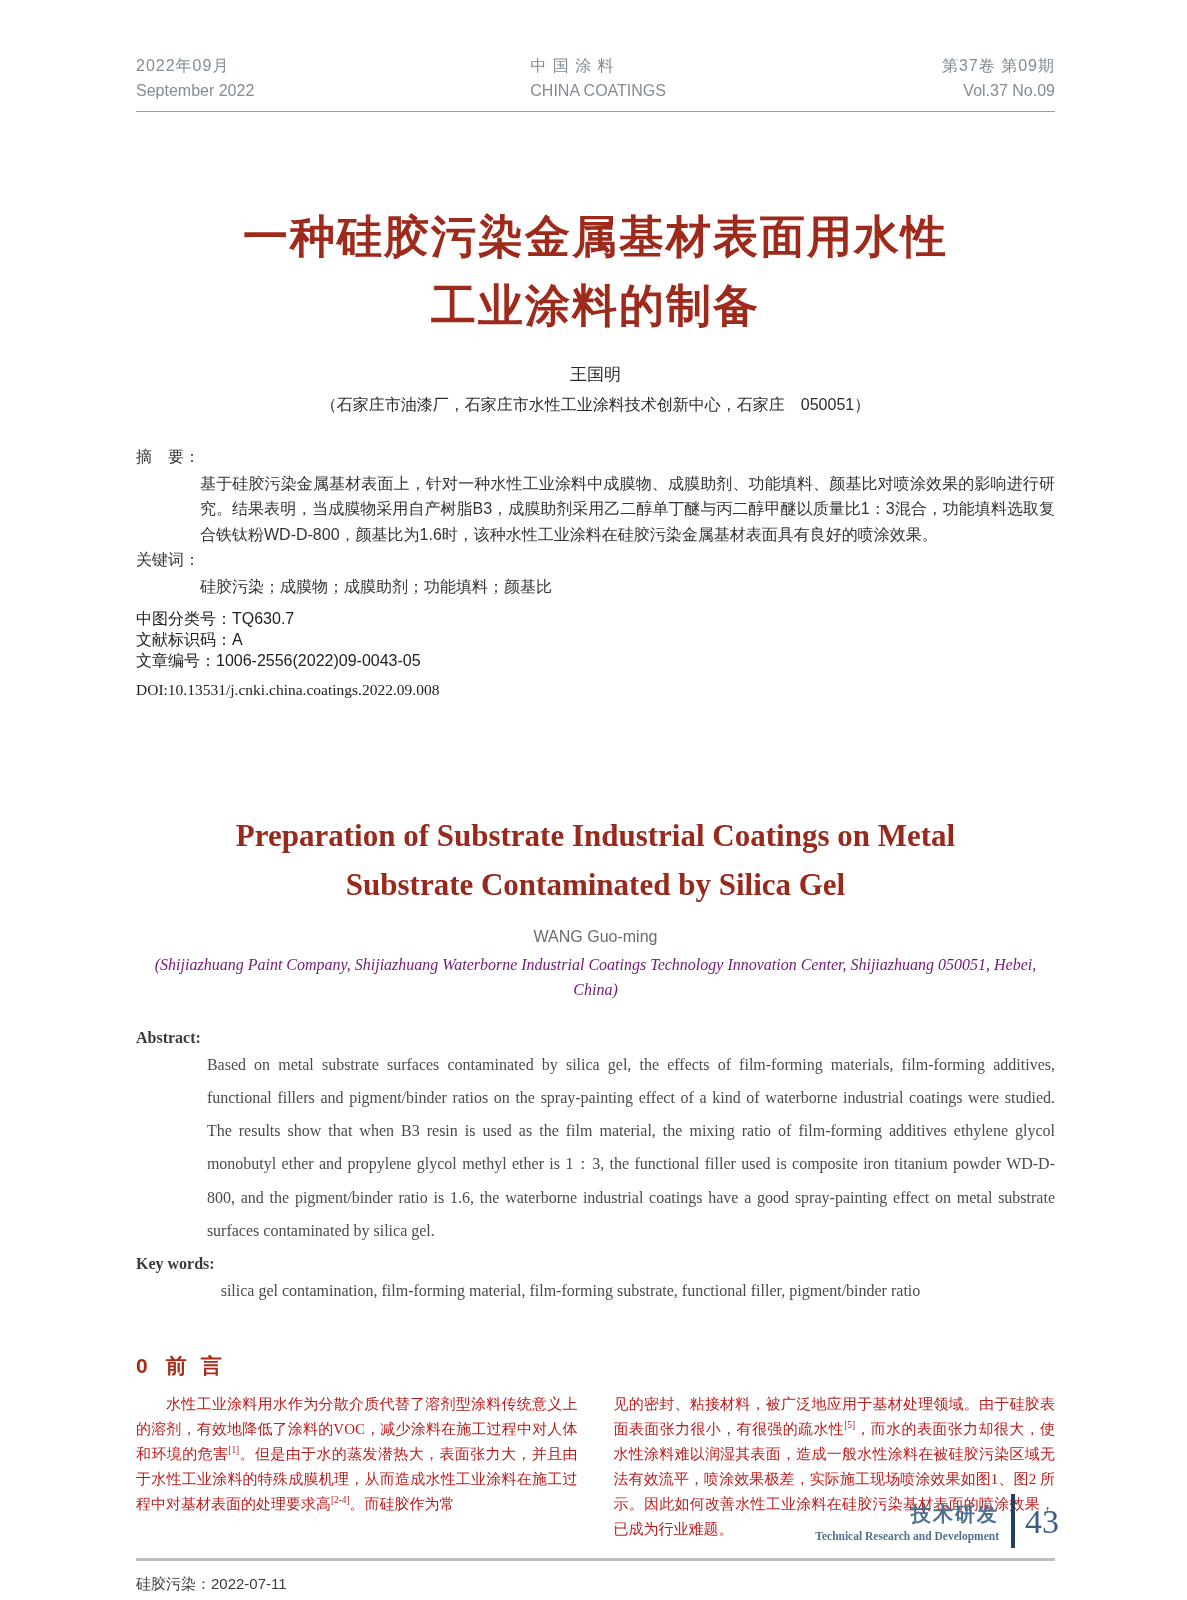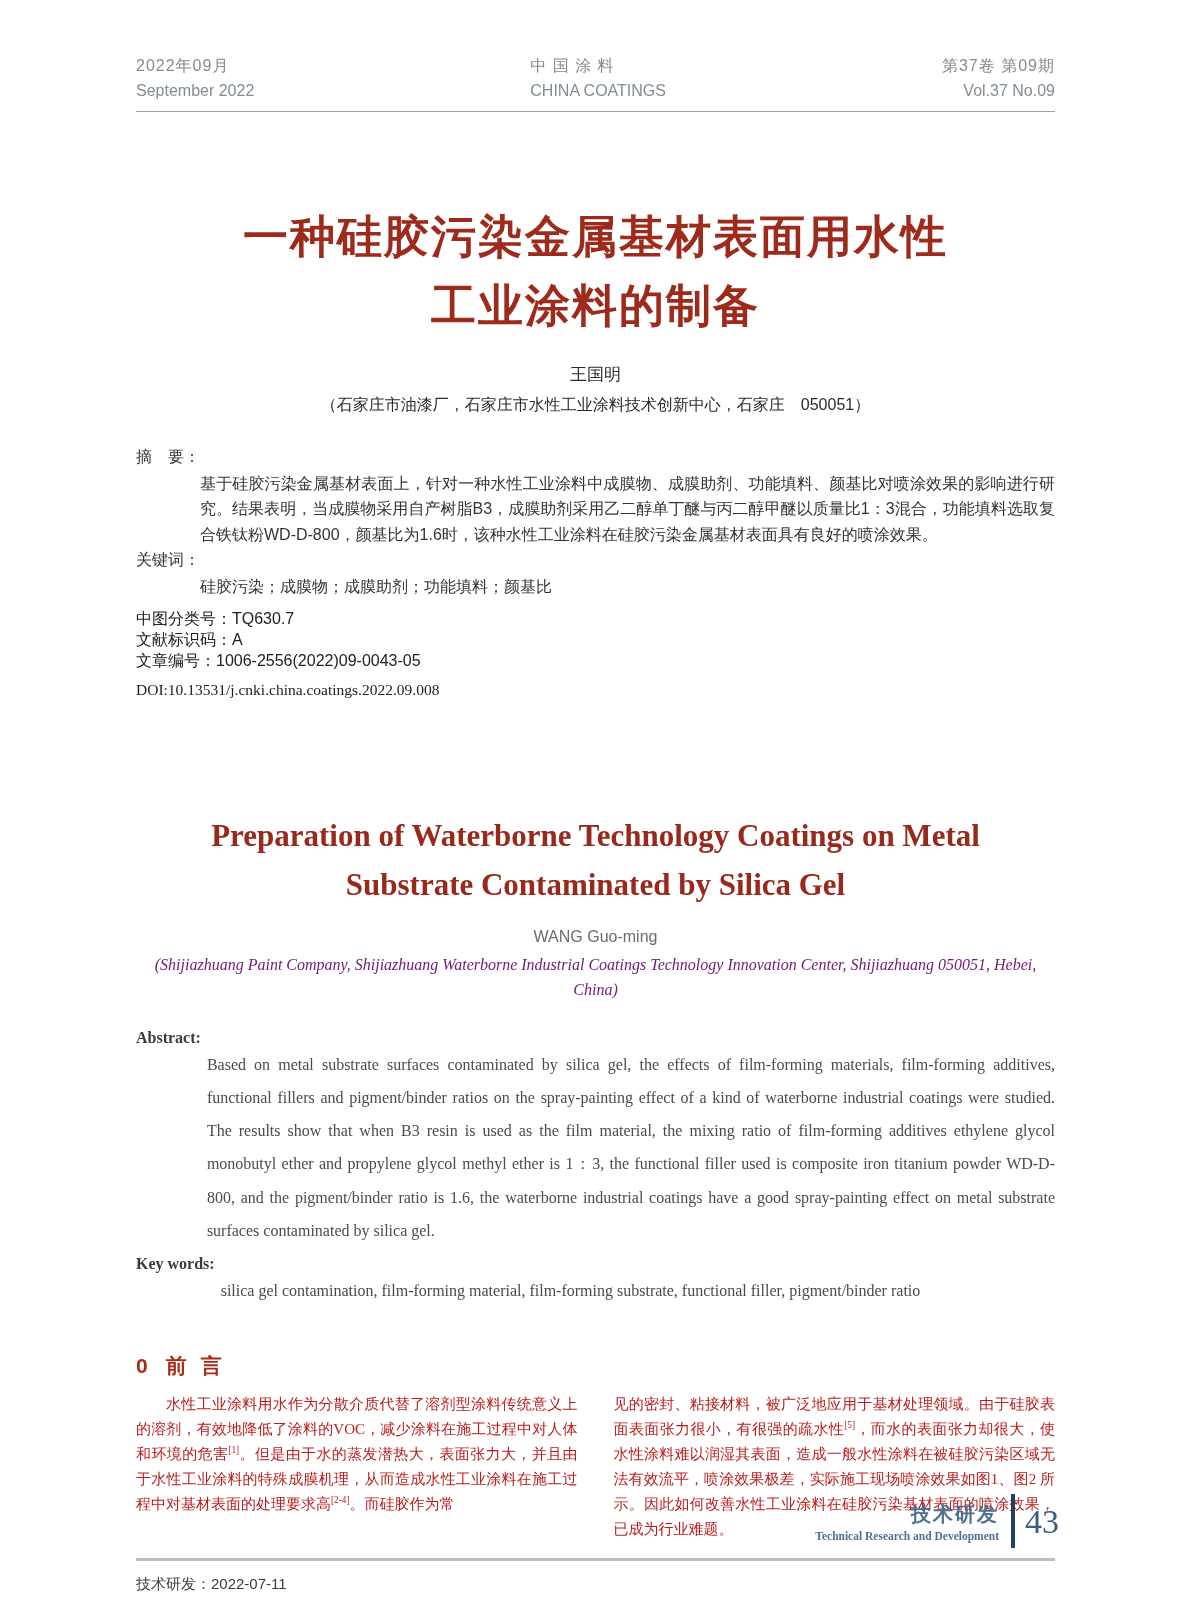--- a/index.html
+++ b/index.html
@@ -100,21 +100,21 @@
   </div>
 
   <div class="meta-row">
     <span>中图分类号：TQ630.7</span>
     <span>文献标识码：A</span>
     <span>文章编号：1006-2556(2022)09-0043-05</span>
   </div>
   <div class="doi">DOI:10.13531/j.cnki.china.coatings.2022.09.008</div>
 
   <div class="title-en">
-    <div>Preparation of Waterborne Technology Coatings on Metal</div>
+    <div>Preparation of Substrate Industrial Coatings on Metal</div>
     <div>Substrate Contaminated by Silica Gel</div>
   </div>
   <div class="author-en">WANG Guo-ming</div>
   <div class="affil-en">(Shijiazhuang Paint Company, Shijiazhuang Waterborne Industrial Coatings Technology Innovation Center, Shijiazhuang 050051, Hebei, China)</div>
 
   <div class="abs-en hang">
     <span class="hlabel">Abstract:</span>
     <div class="htext">Based on metal substrate surfaces contaminated by silica gel, the effects of film-forming materials, film-forming additives, functional fillers and pigment/binder ratios on the spray-painting effect of a kind of waterborne industrial coatings were studied. The results show that when B3 resin is used as the film material, the mixing ratio of film-forming additives ethylene glycol monobutyl ether and propylene glycol methyl ether is 1：3, the functional filler used is composite iron titanium powder WD-D-800, and the pigment/binder ratio is 1.6, the waterborne industrial coatings have a good spray-painting effect on metal substrate surfaces contaminated by silica gel.</div>
   </div>
   <div class="kw-en hang">
@@ -129,21 +129,21 @@
   <div class="columns">
     <div class="colm">
       <p class="indent">水性工业涂料用水作为分散介质代替了溶剂型涂料传统意义上的溶剂，有效地降低了涂料的VOC，减少涂料在施工过程中对人体和环境的危害<sup>[1]</sup>。但是由于水的蒸发潜热大，表面张力大，并且由于水性工业涂料的特殊成膜机理，从而造成水性工业涂料在施工过程中对基材表面的处理要求高<sup>[2-4]</sup>。而硅胶作为常</p>
     </div>
     <div class="colm">
       <p>见的密封、粘接材料，被广泛地应用于基材处理领域。由于硅胶表面表面张力很小，有很强的疏水性<sup>[5]</sup>，而水的表面张力却很大，使水性涂料难以润湿其表面，造成一般水性涂料在被硅胶污染区域无法有效流平，喷涂效果极差，实际施工现场喷涂效果如图1、图2 所示。因此如何改善水性工业涂料在硅胶污染基材表面的喷涂效果，已成为行业难题。</p>
     </div>
   </div>
 
   <div class="footnote">
-    <div><span>技术研发：</span><span>2022-07-11</span></div>
+    <div><span>硅胶污染：</span><span>2022-07-11</span></div>
     <div><span>作者简介：</span><span>王国明（1987–），男（汉族），河北邢台人。工程师，本科，主要从事水性工业涂料的产品开发及应用研究方面的工作。</span></div>
   </div>
 
 </div>
 
 <div class="corner">
   <div class="corner-labels">
     <div class="corner-cn">技术研发</div>
     <div class="corner-en">Technical Research and Development</div>
   </div>

